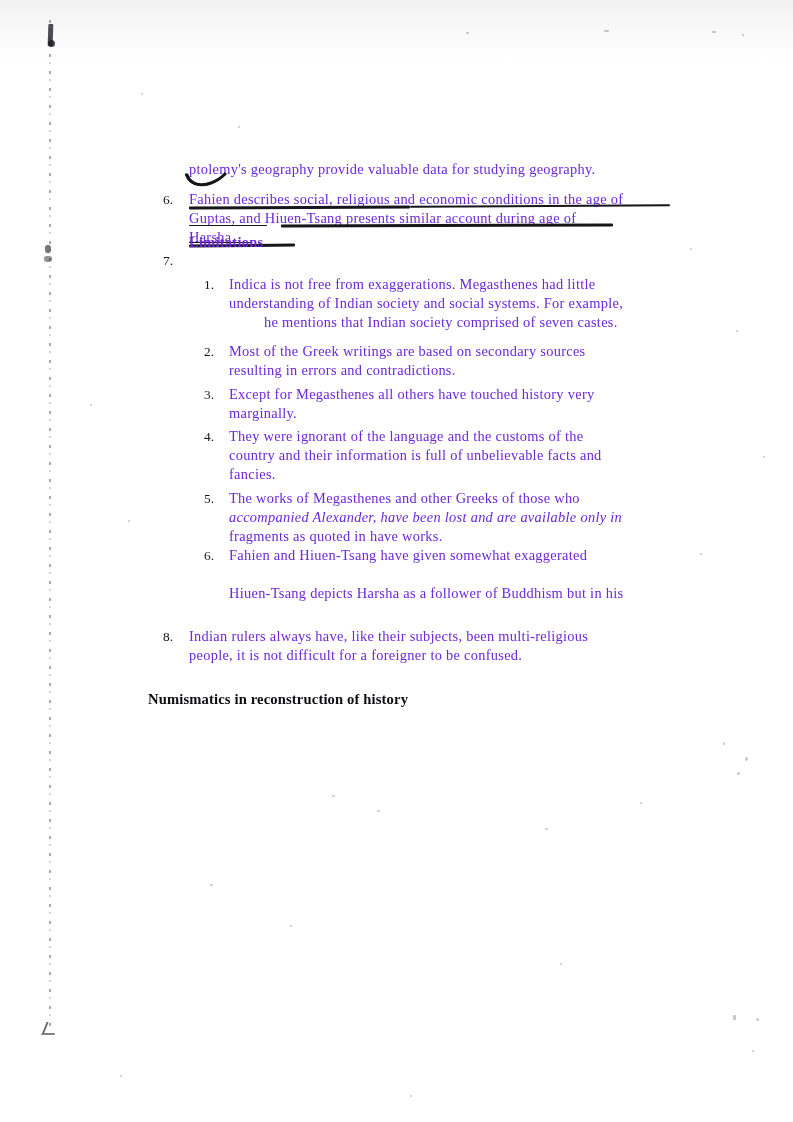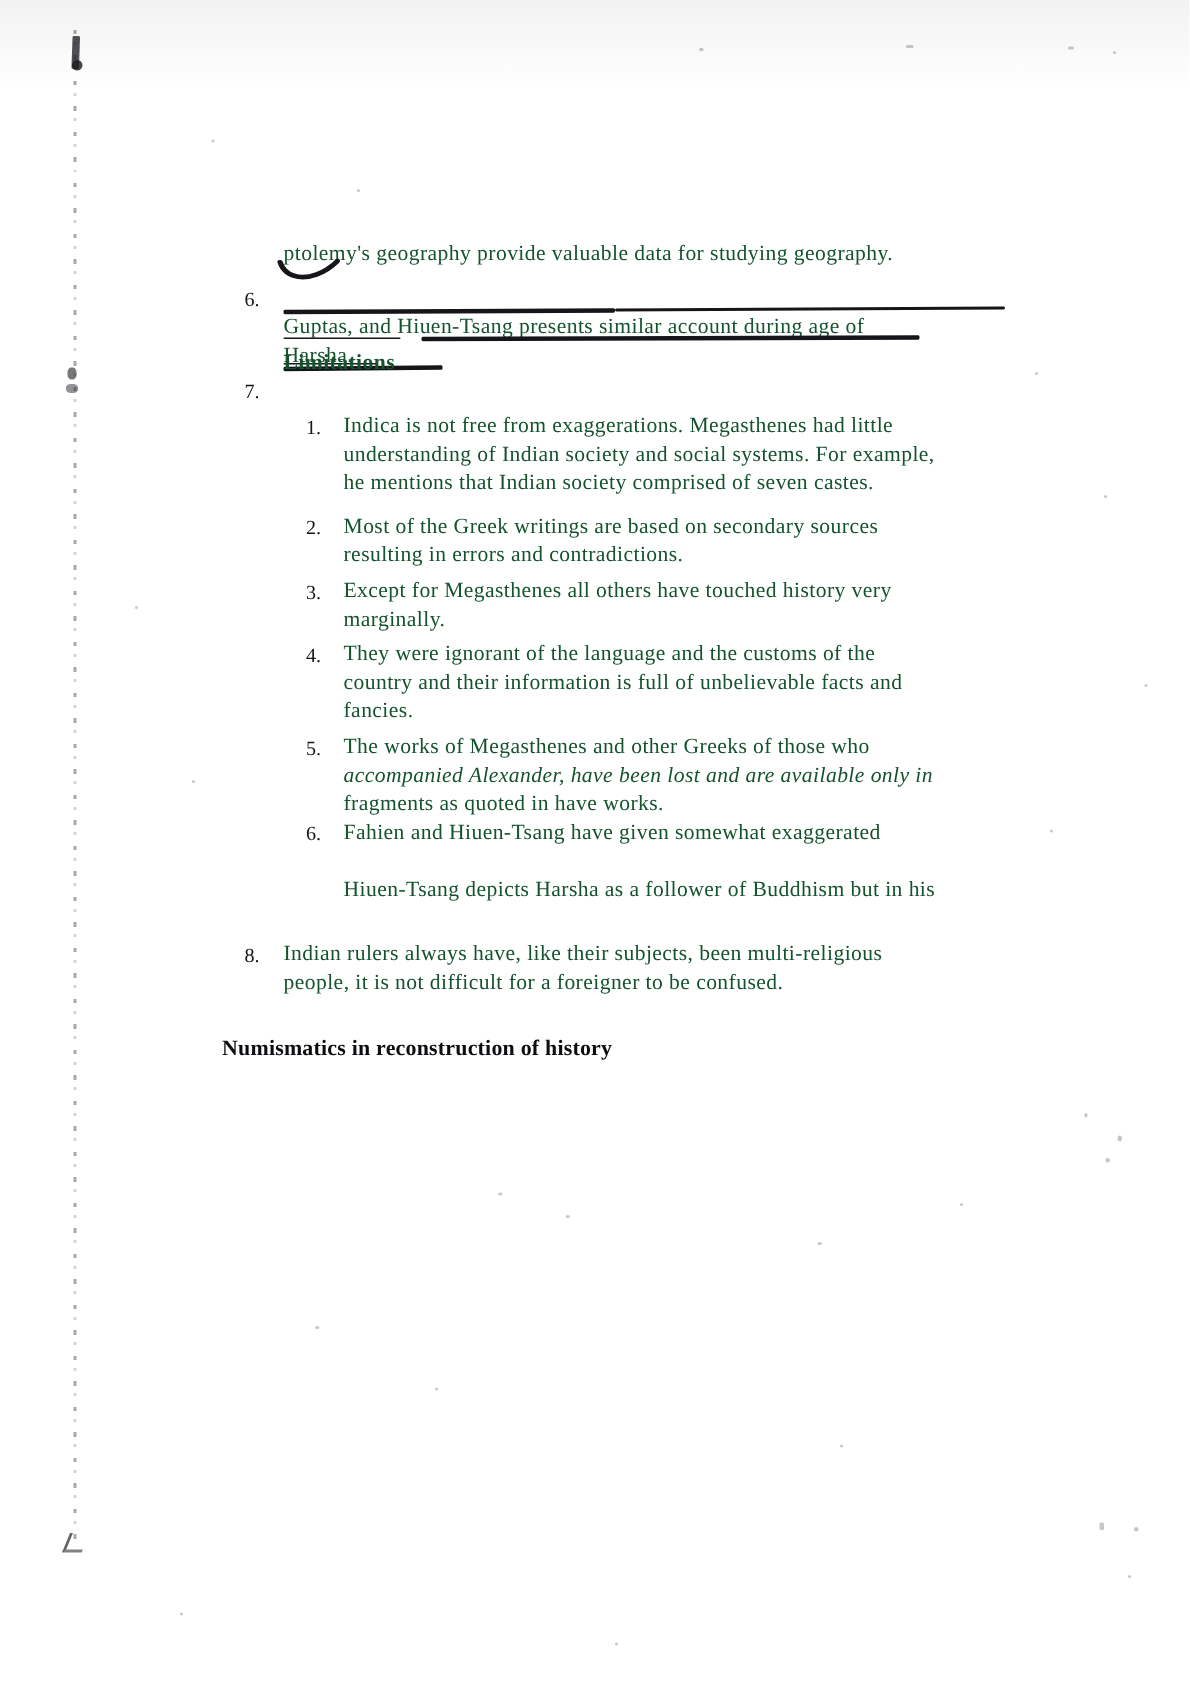--- a/index.html
+++ b/index.html
@@ -112,21 +112,21 @@
     width: 793px;
     height: 1122px;
   }
 
   .text-line {
     position: absolute;
     font-size: 14.4px;
     line-height: 19.6px;
     white-space: pre;
     letter-spacing: 0.02em;
-    color: #14532d;
+    color: #6d28d9;
   }
   .bold { font-weight: bold; }
 
   
   .marker {
     position: absolute;
     font-size: 13.4px;
     line-height: 19.6px;
     white-space: pre;
     color: #15151a;
@@ -205,37 +205,38 @@
 <div class="doc-body">
 
   <div class="text-line col-cont" style="top:160px;">ptolemy's geography provide valuable data for studying geography.</div>
 
   <svg class="pen-curve" style="left:184px;top:172px;" width="46" height="16" viewBox="0 0 46 16">
     <path d="M3,3 C6,12 16,15 27,11 C34,8.5 38,5 41,2" fill="none" stroke="#16161a" stroke-width="3.1" stroke-linecap="round"></path>
     <path d="M2,2.5 C4,9 9,12 15,12.5" fill="none" stroke="#16161a" stroke-width="2.2" stroke-linecap="round"></path>
   </svg>
 
   <div class="marker lvl1" style="top:190px;">6.</div>
+  <div class="text-line col-lvl1" style="top:190px;">Fahien describes social, religious and economic conditions in the age of</div>
   <div class="text-line col-lvl1" style="top:209px;">Guptas, and Hiuen-Tsang presents similar account during age of</div>
   <div class="text-line col-lvl1" style="top:228px;">Harsha.</div>
 
   <div class="pen-underline" style="left:189px;top:205.5px;width:221px;height:2.9px;transform:rotate(-0.25deg);"></div>
   <div class="pen-underline" style="left:410px;top:204.6px;width:260px;height:1.9px;transform:rotate(-0.3deg);"></div>
   <div class="pen-underline" style="left:189px;top:224.6px;width:78px;height:1.9px;"></div>
   <div class="pen-underline" style="left:281px;top:224.2px;width:332px;height:2.5px;transform:rotate(-0.18deg);"></div>
   <div class="pen-underline" style="left:189px;top:243.6px;width:106px;height:3.3px;transform:rotate(-0.5deg);"></div>
   <div class="pen-underline" style="left:189px;top:241.5px;width:62px;height:1.6px;"></div>
 
   <div class="marker lvl1" style="top:251px;">7.</div>
   <div class="text-line col-lvl1 bold" style="top:233px;">Limitations</div>
 
   <div class="marker lvl2" style="top:275px;">1.</div>
   <div class="text-line col-lvl2" style="top:275px;">Indica is not free from exaggerations. Megasthenes had little</div>
   <div class="text-line col-lvl2" style="top:294px;">understanding of Indian society and social systems. For example,</div>
-  <div class="text-line col-lvl2" style="top:313px;">he mentions that Indian society comprised of seven castes.</div>
+  <div class="text-line col-lvl2" style="top:313px;margin-left:35px;">he mentions that Indian society comprised of seven castes.</div>
 
   <div class="marker lvl2" style="top:342px;">2.</div>
   <div class="text-line col-lvl2" style="top:342px;">Most of the Greek writings are based on secondary sources</div>
   <div class="text-line col-lvl2" style="top:361px;">resulting in errors and contradictions.</div>
 
   <div class="marker lvl2" style="top:385px;">3.</div>
   <div class="text-line col-lvl2" style="top:385px;">Except for Megasthenes all others have touched history very</div>
   <div class="text-line col-lvl2" style="top:404px;">marginally.</div>
 
   <div class="marker lvl2" style="top:427px;">4.</div>

